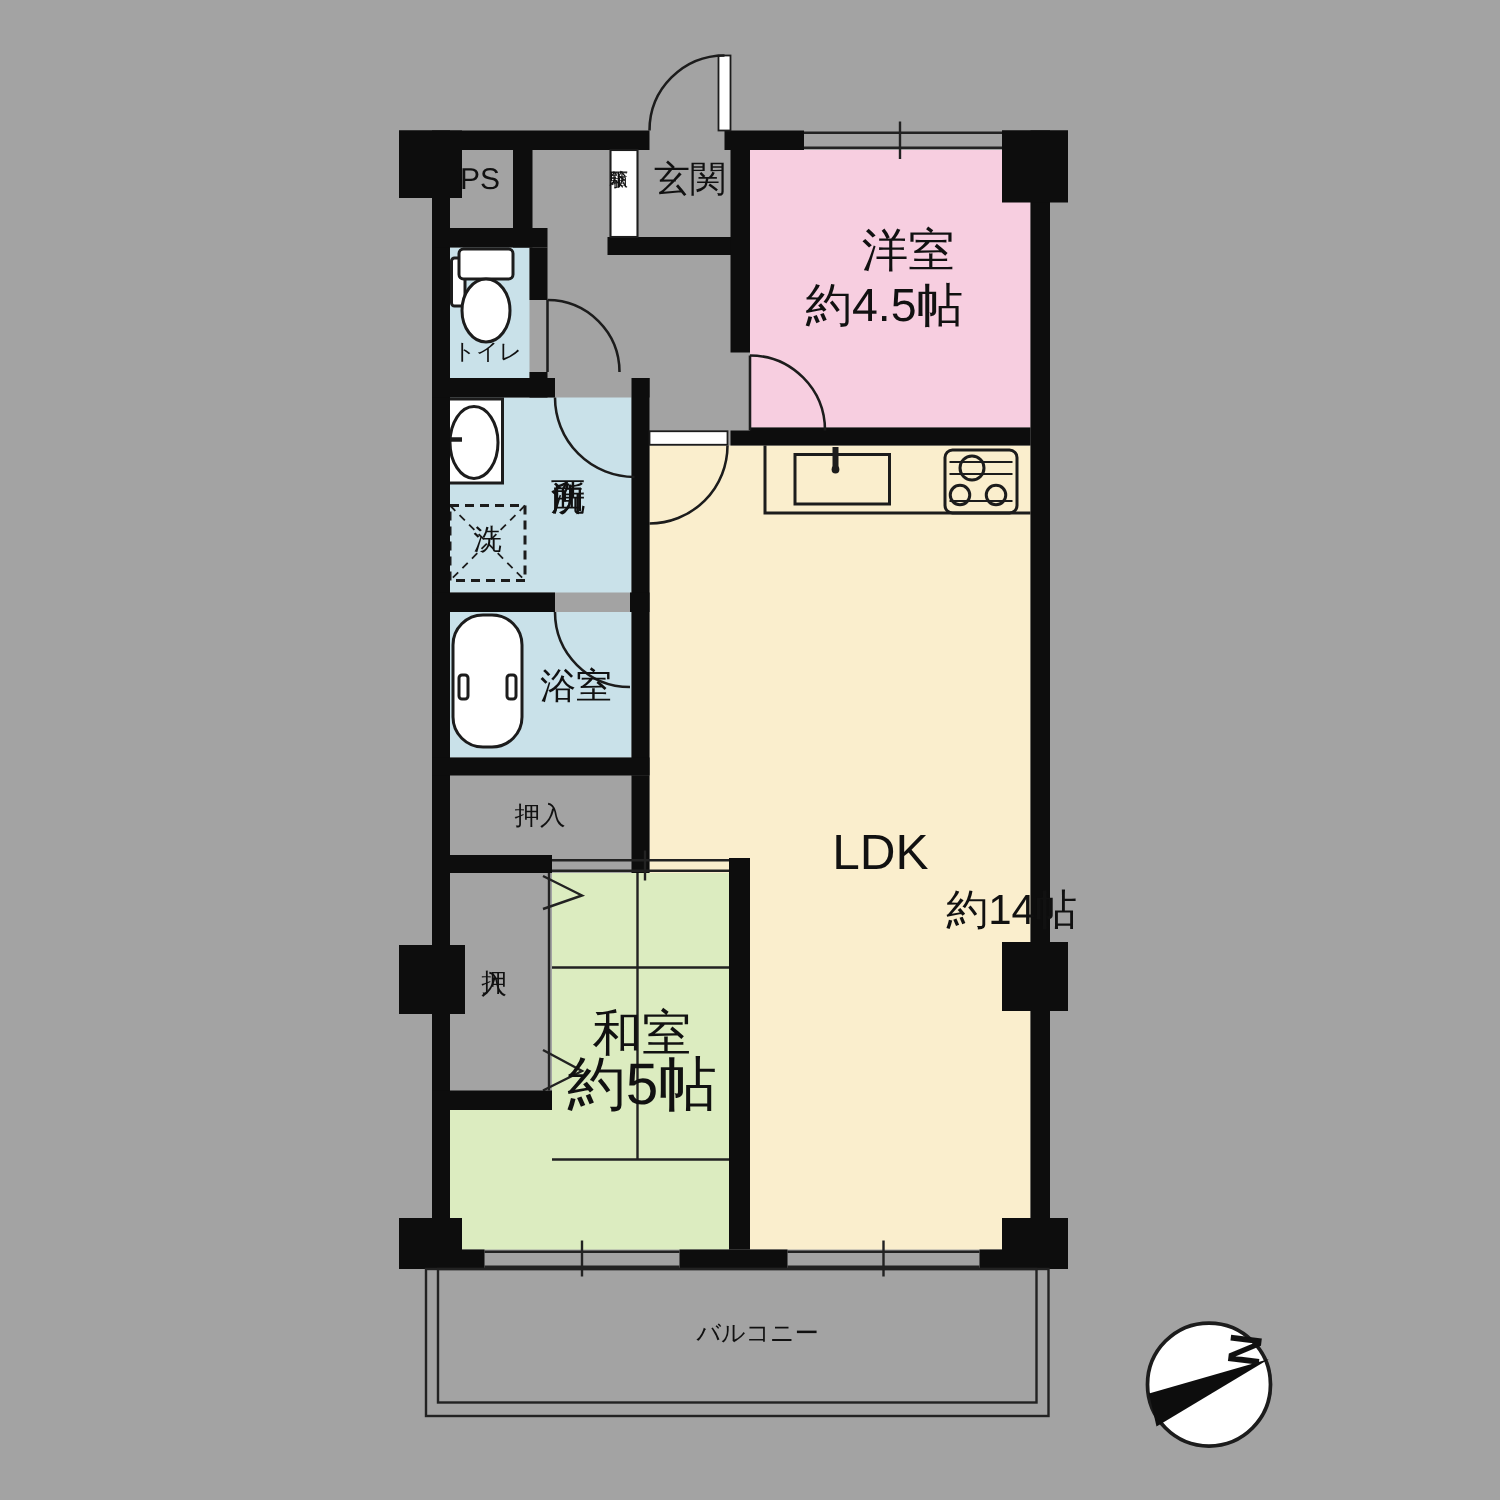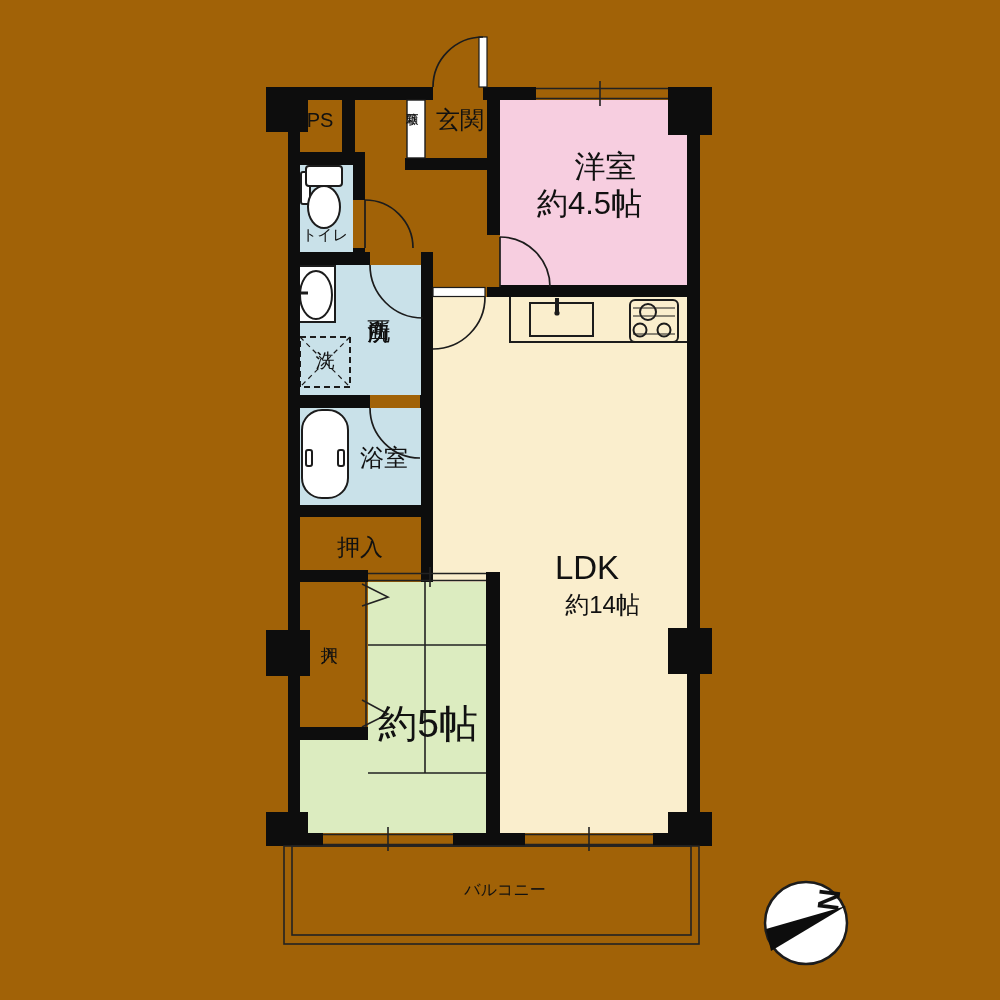--- a/index.html
+++ b/index.html
@@ -1,16 +1,16 @@
 <!DOCTYPE html>
 <html><head>
 <meta charset="utf-8">
 <style>
   html,body{margin:0;padding:0;background:#fff;}
-  .stage{position:relative;width:1000px;height:1000px;background:#a16207;overflow:hidden;
+  .stage{position:relative;width:1000px;height:1000px;background:#a3a3a3;overflow:hidden;
          font-family:"Liberation Sans","DejaVu Sans",sans-serif;color:#111;}
   .stage svg{position:absolute;left:0;top:0;}
   .label{position:absolute;color:#111;line-height:1.05;white-space:nowrap;
          font-family:"Liberation Sans","DejaVu Sans",sans-serif;}
   .center{text-align:center;}
   .v{writing-mode:vertical-rl;text-orientation:upright;}
   .wall{fill:#0d0d0d;}
   .thin{stroke:#222;stroke-width:1.6;fill:none;}
   .fix{stroke:#1c1c1c;stroke-width:2;fill:#fff;}
   .fixn{stroke:#1c1c1c;stroke-width:2;fill:none;}
@@ -177,20 +177,21 @@
 
   <div class="label center" style="left:298px;top:110px;width:44px;font-size:20px;">PS</div>
   <div class="label v" style="left:406px;top:104px;height:52px;font-size:12px;">下駄箱</div>
   <div class="label center" style="left:425px;top:107px;width:70px;font-size:24px;">玄関</div>
   <div class="label center" style="left:508px;top:151px;width:195px;font-size:31px;">洋室</div>
   <div class="label center" style="left:492px;top:188px;width:195px;font-size:31px;">約4.5帖</div>
   <div class="label center" style="left:297px;top:227px;width:56px;font-size:15px;">トイレ</div>
   <div class="label v" style="left:367px;top:302px;height:82px;font-size:23px;">洗面所</div>
   <div class="label center" style="left:306px;top:351px;width:38px;font-size:19px;">洗</div>
   <div class="label center" style="left:354px;top:445px;width:60px;font-size:24px;">浴室</div>
-  <div class="label center" style="left:331px;top:535px;width:58px;font-size:23px;text-align:center;">押入</div>
+  <div class="label center" style="left:331px;top:535px;width:58px;font-size:17px;text-align:center;">押入</div>
   <div class="label v" style="left:320px;top:633px;height:48px;font-size:17px;">押入</div>
   <div class="label center" style="left:487px;top:551px;width:200px;font-size:33px;">LDK</div>
-  <div class="label center" style="left:487px;top:592px;width:231px;font-size:24px;">約14帖</div>
+  <div class="label center" style="left:487px;top:592px;width:231px;font-size:28px;text-align:right;">約14帖</div>
+  <div class="label center" style="left:328px;top:672px;width:200px;font-size:33px;">和室</div>
   <div class="label center" style="left:328px;top:704px;width:200px;font-size:39px;">約5帖</div>
   <div class="label center" style="left:400px;top:882px;width:210px;font-size:16px;">バルコニー</div>
   <div class="label north" style="left:818px;top:884px;font-size:30px;">N</div>
 </div>
 
 </body></html>

